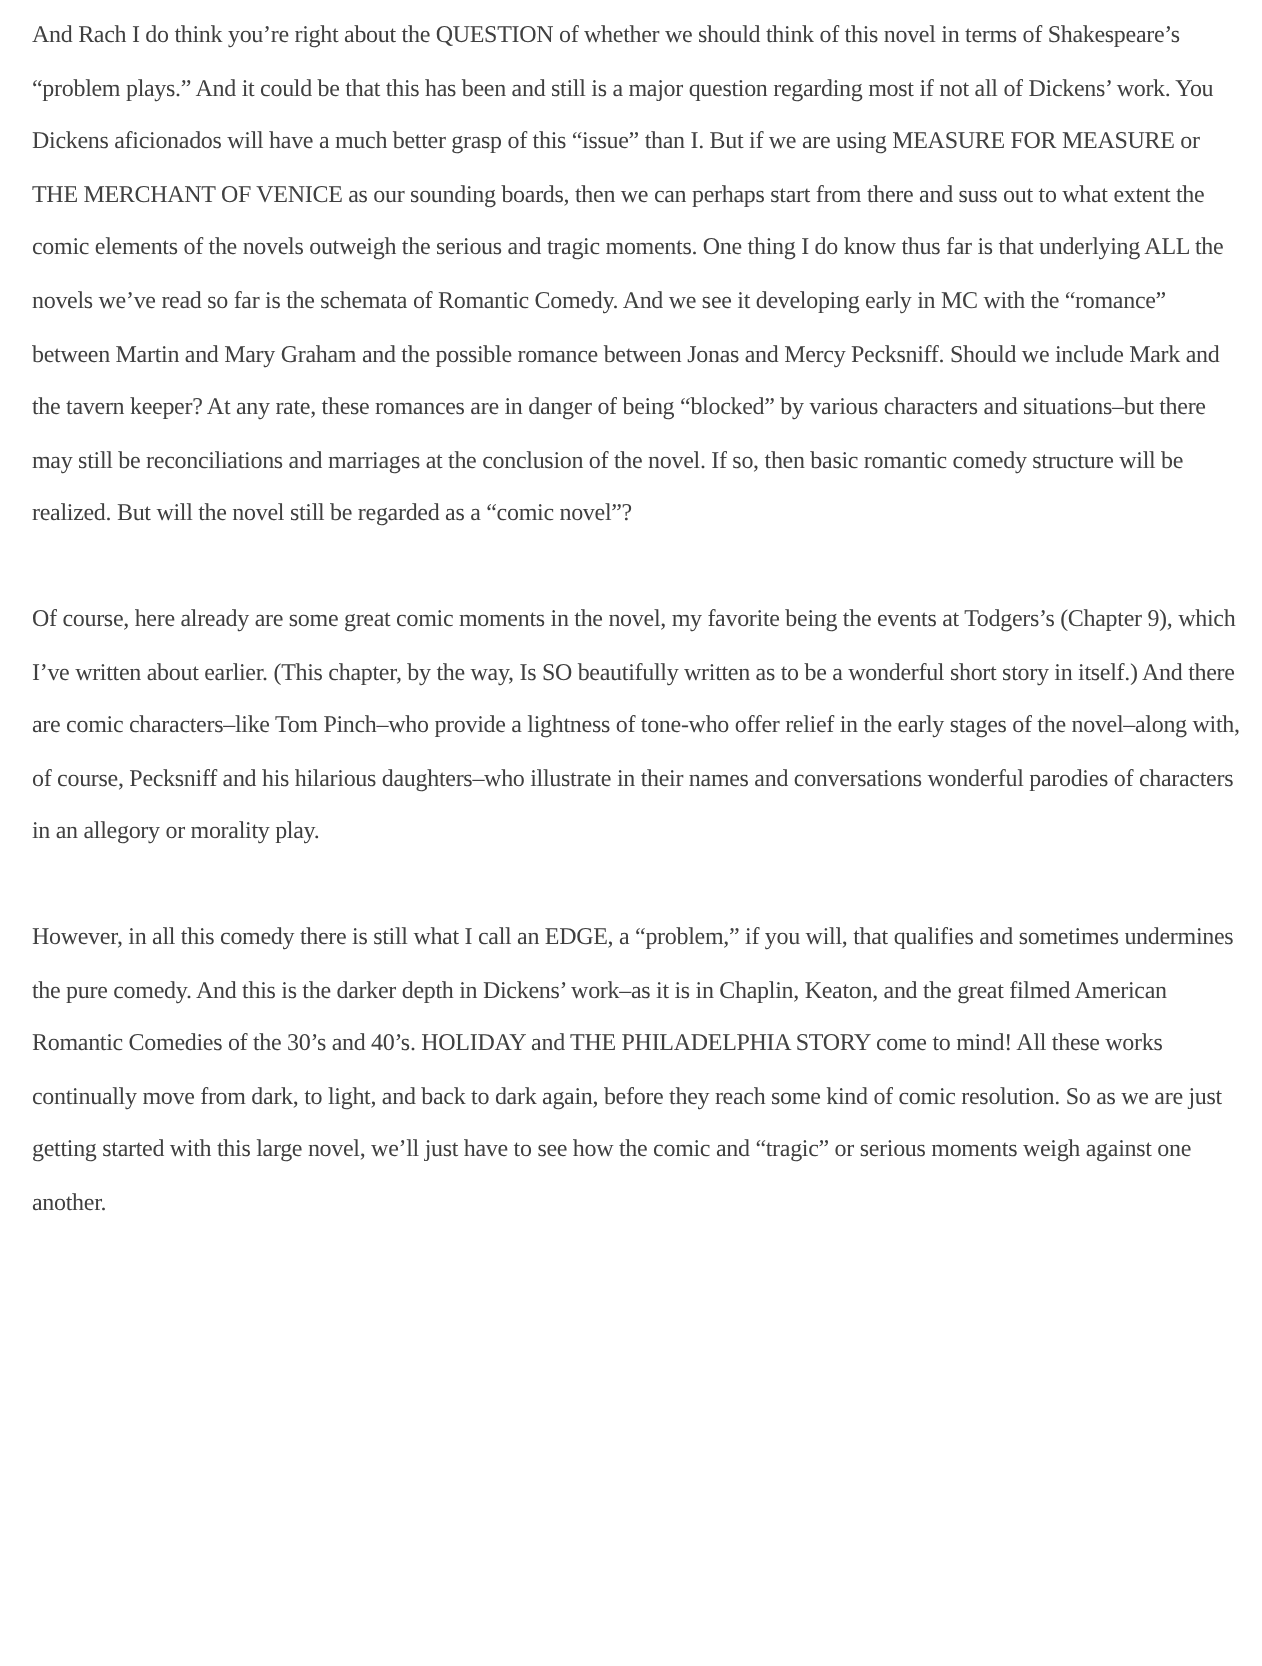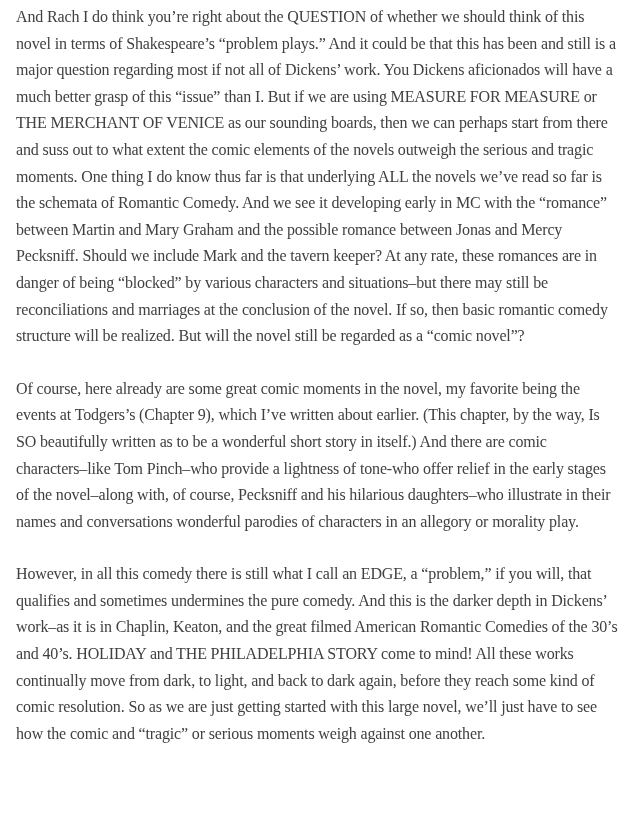--- a/index.html
+++ b/index.html
@@ -1,20 +1,20 @@
 <!DOCTYPE html>
 <html><head>
 <meta charset="utf-8">
 <style>
   html, body { margin: 0; padding: 0; background: #ffffff; }
   body { width: 631px; height: 833px; overflow: hidden; }
   .post {
     padding: 4px 10px 0 16px;
     font-family: "Liberation Serif", "DejaVu Serif", serif;
-    font-size: 16px;
+    font-size: 12px;
     line-height: 26.6px;
     color: #404040;
     letter-spacing: -0.15px;
   }
   .post p { margin: 0 0 26px 0; }
 </style>
 </head>
 <body>
 
 <div class="post">

